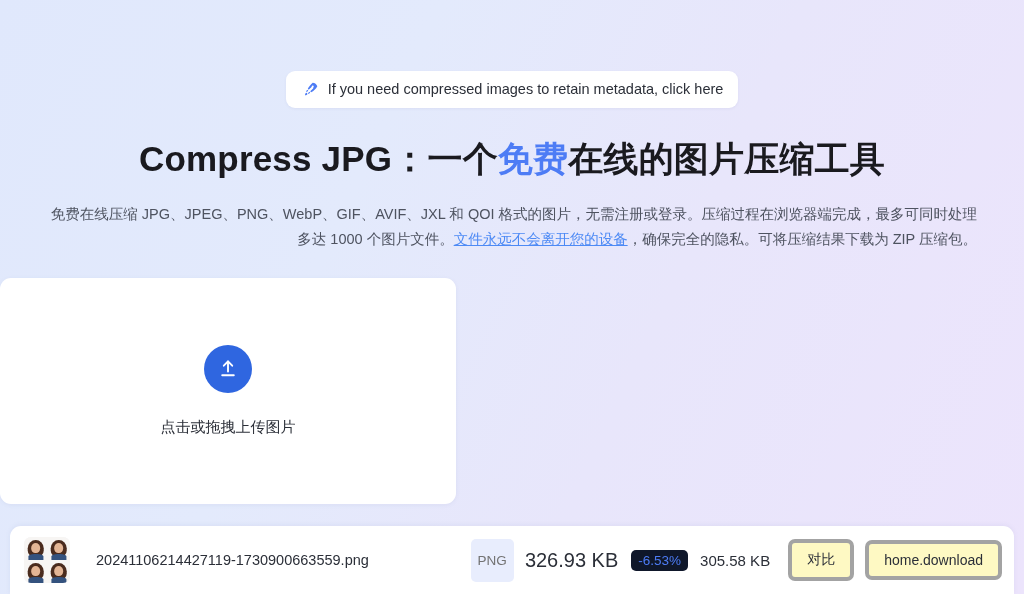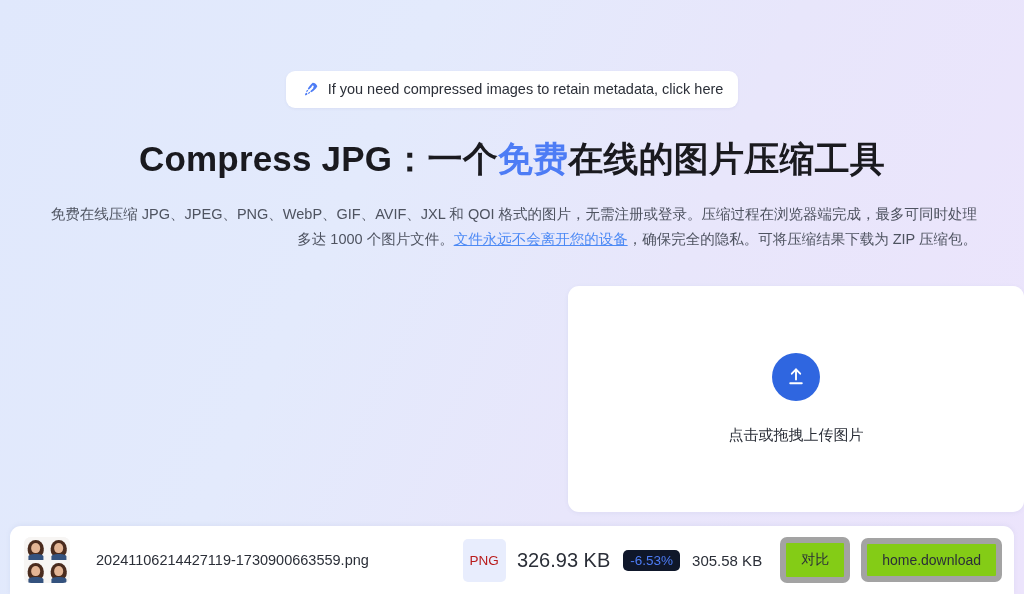--- a/index.html
+++ b/index.html
@@ -62,22 +62,22 @@
     text-align: right;
     font-size: 14.5px;
     line-height: 25px;
     color: #4e5360;
   }
   .desc .lnk { color: #4d8af5; }
 
   
   .dropzone-wrap {
     display: flex;
-    justify-content: flex-end;
-    margin-top: 34px;
+    justify-content: flex-start;
+    margin-top: 26px;
   }
   .dropzone {
     width: 456px;
     height: 226px;
     background: #ffffff;
     border-radius: 11px;
     box-shadow: 0 1px 4px rgba(90, 100, 150, 0.08);
     display: flex;
     flex-direction: column;
     align-items: center;
@@ -154,21 +154,21 @@
     font-size: 14.5px;
     color: #2b2f38;
     white-space: nowrap;
     overflow: hidden;
     text-overflow: ellipsis;
   }
   .spacer { flex: 1 1 auto; }
 
   .fmt-badge {
     background: #e8edfd;
-    color: #b91c1c;
+    color: #737373;
     font-size: 13.5px;
     border-radius: 5px;
     padding: 14px 7px;
     margin-right: 11px;
   }
   .size-orig {
     font-size: 20px;
     color: #2b2f38;
     margin-right: 13px;
     white-space: nowrap;
@@ -182,22 +182,22 @@
     margin-right: 12px;
     white-space: nowrap;
   }
   .size-new {
     font-size: 15px;
     color: #2b2f38;
     margin-right: 18px;
     white-space: nowrap;
   }
   .btn {
-    background: #84cc16;
-    border: 6px solid #a3a3a3;
+    background: #fef9c3;
+    border: 4px solid #a3a3a3;
     border-radius: 7px;
     font-size: 14px;
     color: #2b2f38;
     padding: 8px 15px;
     font-family: "Liberation Sans", "DejaVu Sans", sans-serif;
     cursor: pointer;
     white-space: nowrap;
   }
   .btn + .btn { margin-left: 11px; }
 </style>

